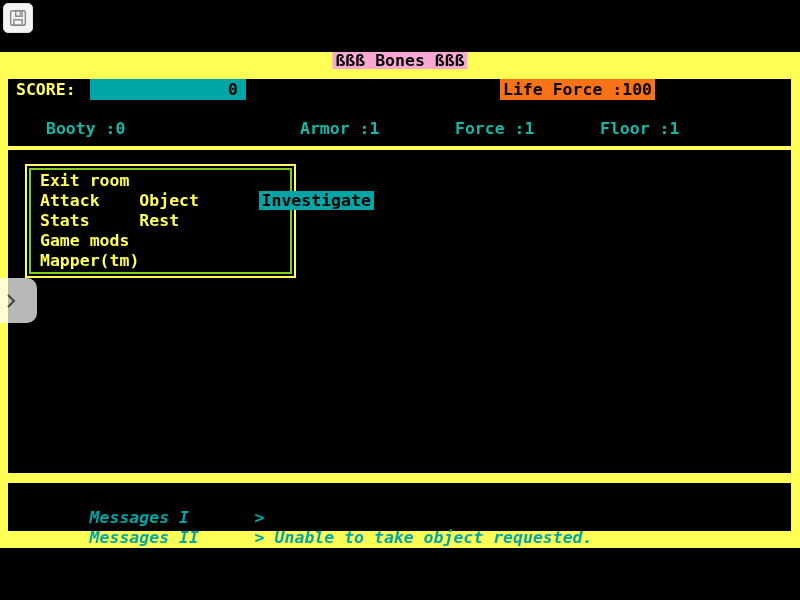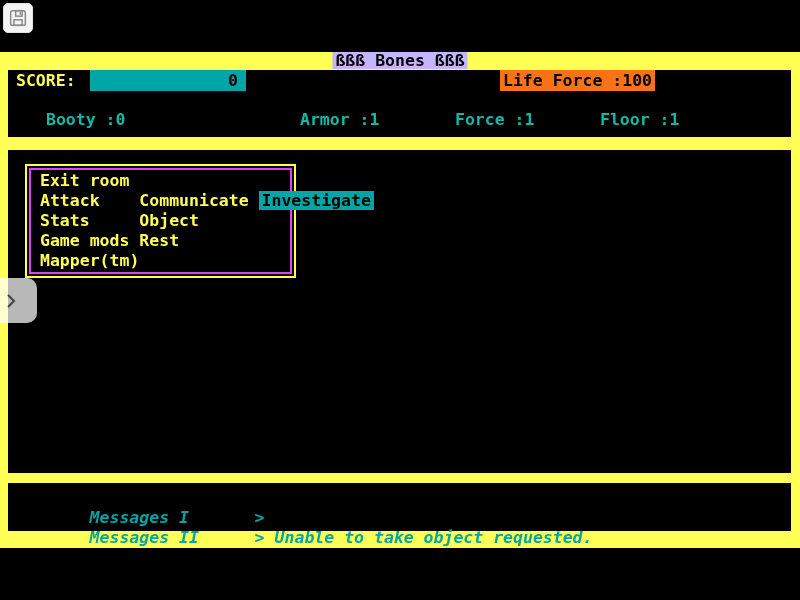--- a/index.html
+++ b/index.html
@@ -12,41 +12,41 @@
               display:flex; align-items:center; justify-content:center; cursor:pointer; z-index:30; }
   .drawer-tab { position:absolute; left:0; top:278px; width:37px; height:45px;
                 background:rgba(255,255,255,0.72); border-radius:0 10px 10px 0;
                 display:flex; align-items:center; z-index:30; cursor:pointer; padding-left:3px; }
 
   
   .screen { position:absolute; left:0; top:52px; width:800px; height:496px;
             background:#FFFF55; font-weight:bold; font-size:16.5px; z-index:1; }
 
   .title-bar { position:absolute; top:0; left:50%; transform:translateX(-50%);
-               height:17px; line-height:17px; background:#c4b5fd; color:#000;
+               height:17px; line-height:17px; background:#f9a8d4; color:#000;
                padding:0 3px; white-space:pre; }
 
   .panel { position:absolute; left:8px; width:783px; background:#000; }
-  .top-panel { top:18px; height:67px; }
+  .top-panel { top:27px; height:67px; }
   .main-panel { top:98px; height:323px; }
   .messages-panel { top:431px; height:48px; padding:5px 0 0 22px; }
 
   
   .score-label { position:absolute; left:8px; top:0; height:21px; line-height:21px; color:#FFFF55; }
   .score-bar   { position:absolute; left:82px; top:0; width:156px; height:21px; background:#00A6A6;
                  color:#000; text-align:right; line-height:21px; padding-right:8px; }
   .life-force  { position:absolute; left:492px; top:0; height:21px; line-height:21px;
                  background:#f97316; color:#000; padding:0 3px; white-space:pre; }
   .stat { position:absolute; top:40px; height:20px; line-height:20px; color:#14b8a6; white-space:pre; }
   .stat-0 { left:38px; }  .stat-1 { left:292px; }  .stat-2 { left:447px; }  .stat-3 { left:592px; }
 
   
   .menu-box { position:absolute; left:17px; top:14px; width:271px; height:114px;
               border:2px solid #FFFF55; padding:2px; }
-  .menu-inner { width:100%; height:100%; border:2px solid #d946ef; display:flex; padding:1px 0 0 9px; }
+  .menu-inner { width:100%; height:100%; border:2px solid #84cc16; display:flex; padding:1px 0 0 9px; }
   .menu-col { display:flex; flex-direction:column; align-items:flex-start; }
   .menu-col-left { width:122px; }
   .menu-item { height:20px; line-height:20px; color:#FFFF55; white-space:pre; cursor:pointer; }
   .menu-item .hl { background:#00A6A6; color:#000; padding:0 3px; }
 
   
   .msg-row { height:20px; line-height:20px; color:#00A6A6; white-space:pre;font-style:italic; }
   .msg-label { display:inline-block; width:165px; }
   .msg-prompt { display:inline-block; width:20px; }
 </style>
@@ -95,21 +95,20 @@
           <div class="menu-item">Exit room</div>
           <div class="menu-item">Attack</div>
           <div class="menu-item">Stats</div>
           <div class="menu-item">Game mods</div>
           <div class="menu-item">Mapper(tm)</div>
         </div>
         <div class="menu-col">
           <div class="menu-item">
             <span class="hl">Investigate</span>
           </div>
-          <div class="menu-item">Communicate</div>
           <div class="menu-item">Object</div>
           <div class="menu-item">Rest</div>
         </div>
       </div>
     </div>
   </div>
 
   <div class="panel messages-panel">
     <div class="msg-row">
       <span class="msg-label">Messages I</span><span class="msg-prompt">&gt;</span><span class="msg-text"></span>

